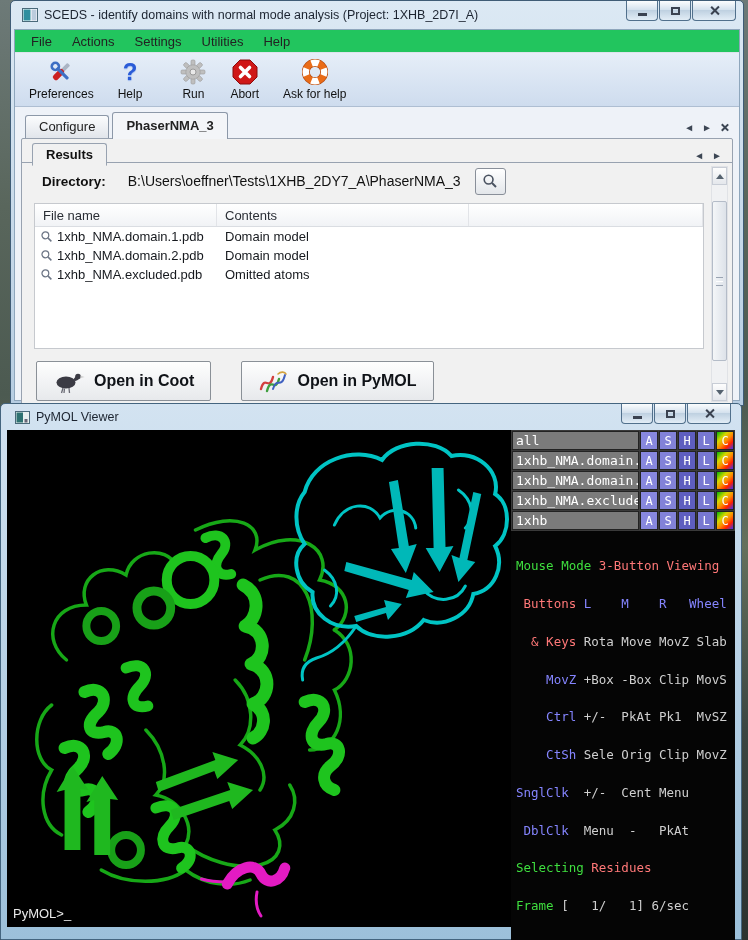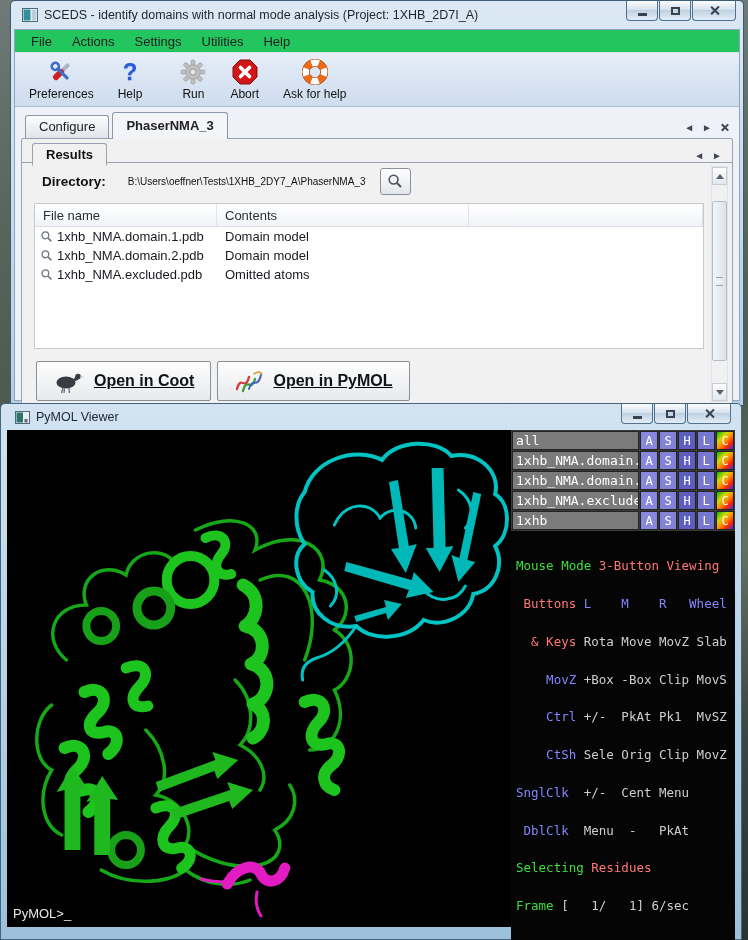--- a/index.html
+++ b/index.html
@@ -47,32 +47,32 @@
 
   .panel{margin:0 6px;border:1px solid #98a2b0;background:#f1f1f1;position:relative;height:266px;border-radius:2px;}
   .subtabstrip{height:23px;display:flex;align-items:flex-end;padding:3px 10px 0 10px;justify-content:space-between;}
   .subtab{height:21px;line-height:21px;padding:0 13px;font-size:13px;font-weight:bold;color:#111;border:1px solid #98a2b0;border-bottom:1px solid #f1f1f1;
           border-radius:3px 3px 0 0;background:#f1f1f1;margin-bottom:-1px;position:relative;z-index:2;cursor:pointer;}
   .subnav{margin-left:auto;display:flex;gap:8px;color:#3c4654;font-size:10px;padding-bottom:4px;}
   .content{position:absolute;left:0;right:0;top:23px;bottom:0;border-top:1px solid #98a2b0;background:#f1f1f1;padding:0 28px 6px 12px;box-sizing:border-box;}
 
   .dirrow{display:flex;align-items:center;height:32px;margin:2px 0 6px 8px;}
   .dirlabel{font-weight:bold;font-size:13.5px;color:#111;}
-  .dirvalue{font-size:10px;color:#111;margin-left:22px;}
+  .dirvalue{font-size:14px;color:#111;margin-left:22px;}
   .browse{width:31px;height:27px;border:1px solid #898f99;border-radius:3px;background:linear-gradient(#ffffff,#e3e6ea);
           display:flex;align-items:center;justify-content:center;margin-left:14px;cursor:pointer;padding:0;}
 
   .ftable{border:1px solid #c6c9ce;background:#fff;height:144px;font-size:13px;color:#16191e;}
   .thead{display:flex;height:22px;background:linear-gradient(#ffffff,#f1f3f6);border-bottom:1px solid #dadde2;color:#2a2e35;}
   .th{display:flex;align-items:center;border-right:1px solid #e2e4e8;box-sizing:border-box;}
   .c1{width:182px;padding-left:8px;} .c2{width:252px;padding-left:8px;} .cfill{flex:1;}
   .trow{display:flex;height:19px;align-items:center;cursor:default;}
   .td{display:flex;align-items:center;box-sizing:border-box;}
   .td.c1{padding-left:5px;gap:4px;}
-  .btnrow{margin-top:12px;display:flex;gap:6px;padding-left:2px;text-decoration:underline;}
+  .btnrow{margin-top:12px;display:flex;gap:30px;padding-left:2px;}
   .bigbtn{height:40px;border:1px solid #8a9097;border-radius:2px;background:linear-gradient(#fefefe,#e7e9ec);
           display:flex;align-items:center;gap:9px;padding:0 16px;font-size:16px;font-weight:bold;color:#101318;
           font-family:"Liberation Sans",sans-serif;cursor:pointer;}
 
   .vscroll{position:absolute;top:3px;right:4px;bottom:3px;width:17px;background:#f0f1f3;border:1px solid #e0e2e6;
            display:flex;flex-direction:column;box-sizing:border-box;}
   .sbbtn{height:16px;background:linear-gradient(#fdfdfd,#e4e7ec);border:1px solid #c8cdd6;display:flex;align-items:center;justify-content:center;cursor:pointer;}
   .tri-up{width:0;height:0;border-left:4px solid transparent;border-right:4px solid transparent;border-bottom:5px solid #55626f;}
   .tri-down{width:0;height:0;border-left:4px solid transparent;border-right:4px solid transparent;border-top:5px solid #55626f;}
   .sbtrack{flex:1;position:relative;}

